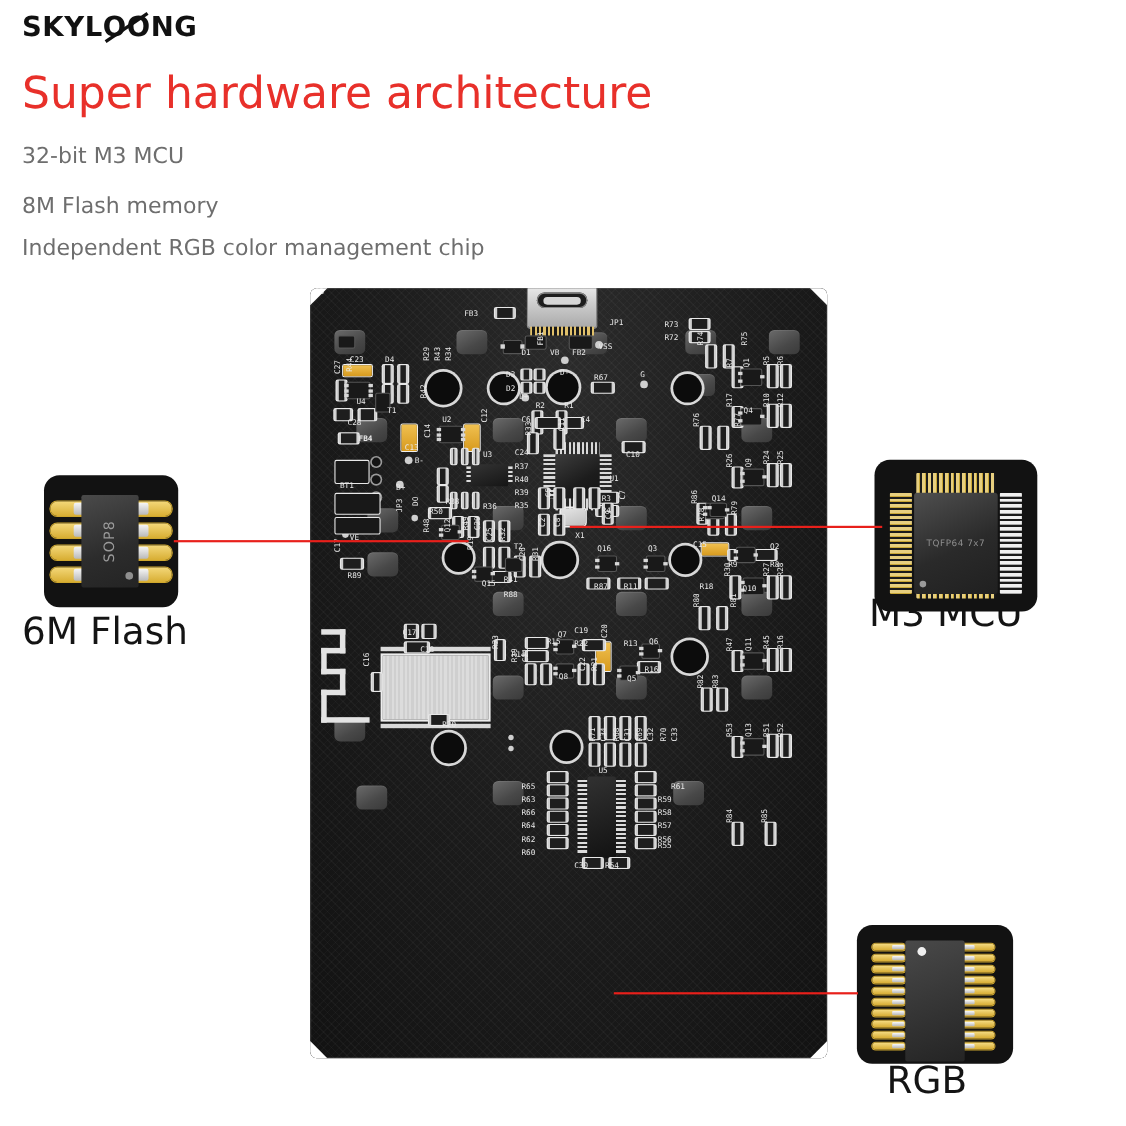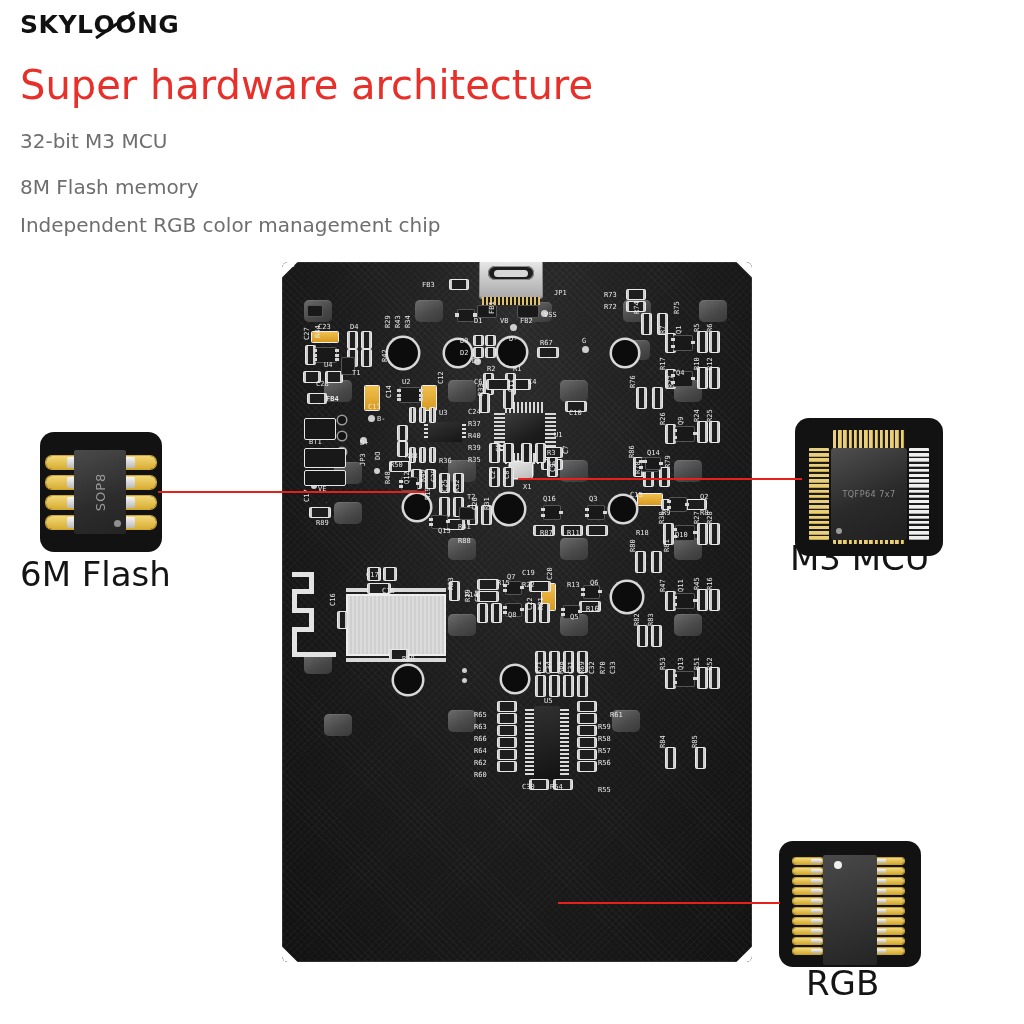--- a/index.html
+++ b/index.html
@@ -943,21 +943,21 @@
         <div class="silk" style="left: 192px; top: 462px;">R63</div>
         <div class="silk" style="left: 192px; top: 474px;">R66</div>
         <div class="silk" style="left: 192px; top: 486px;">R64</div>
         <div class="silk" style="left: 192px; top: 498px;">R62</div>
         <div class="silk" style="left: 192px; top: 510px;">R60</div>
         <div class="silk" style="left: 316px; top: 450px; padding-left: 12px;">R61</div>
         <div class="silk" style="left: 316px; top: 462px;">R59</div>
         <div class="silk" style="left: 316px; top: 474px;">R58</div>
         <div class="silk" style="left: 316px; top: 486px;">R57</div>
         <div class="silk" style="left: 316px; top: 498px;">R56</div>
-        <div class="silk" style="left: 316px; top: 525px;">R55</div>
+        <div class="silk" style="left: 316px; top: 504px;">R55</div>
         <div class="silk" style="left: 240px; top: 522px;">C30</div>
         <div class="silk" style="left: 268px; top: 522px;">R54</div>
         <div class="silk" style="left: 378px; top: 486px; transform: rotate(-90deg); transform-origin: 0px 0px;">R84</div>
         <div class="silk" style="left: 410px; top: 486px; transform: rotate(-90deg); transform-origin: 0px 0px;">R85</div>
       </div>
   </div>
 
   <div class="leader" style="left:158px;top:491px;width:268px;"></div>
   <div class="leader" style="left:518px;top:478px;width:284px;"></div>
   <div class="leader" style="left:558px;top:902px;width:222px;"></div>

